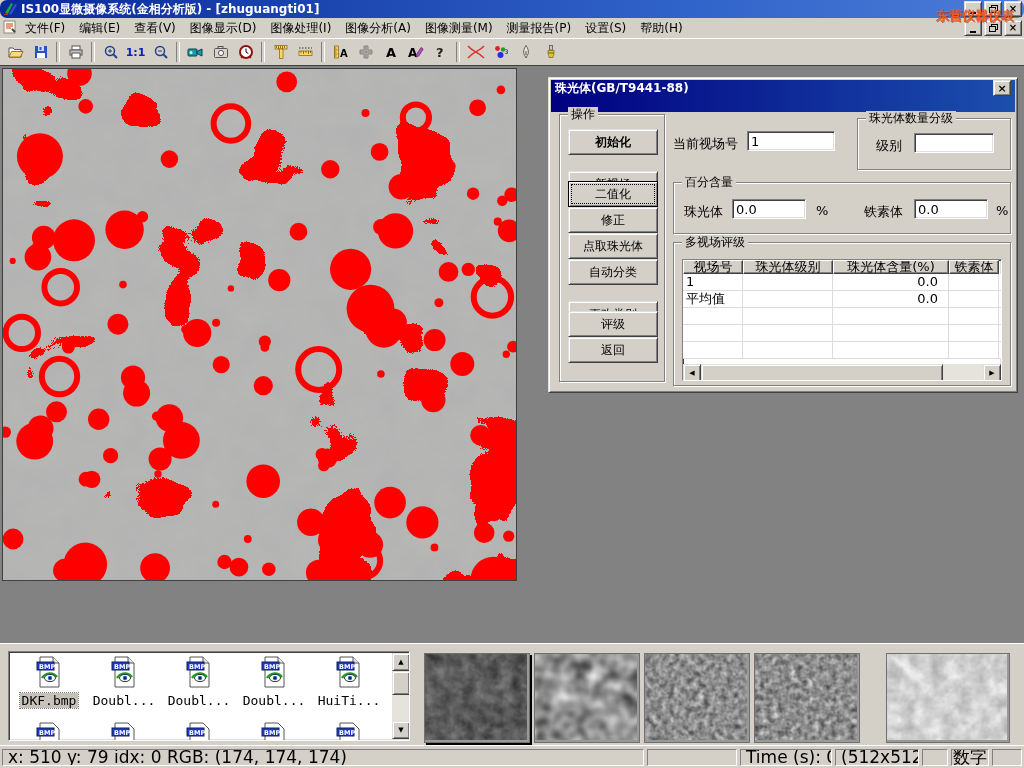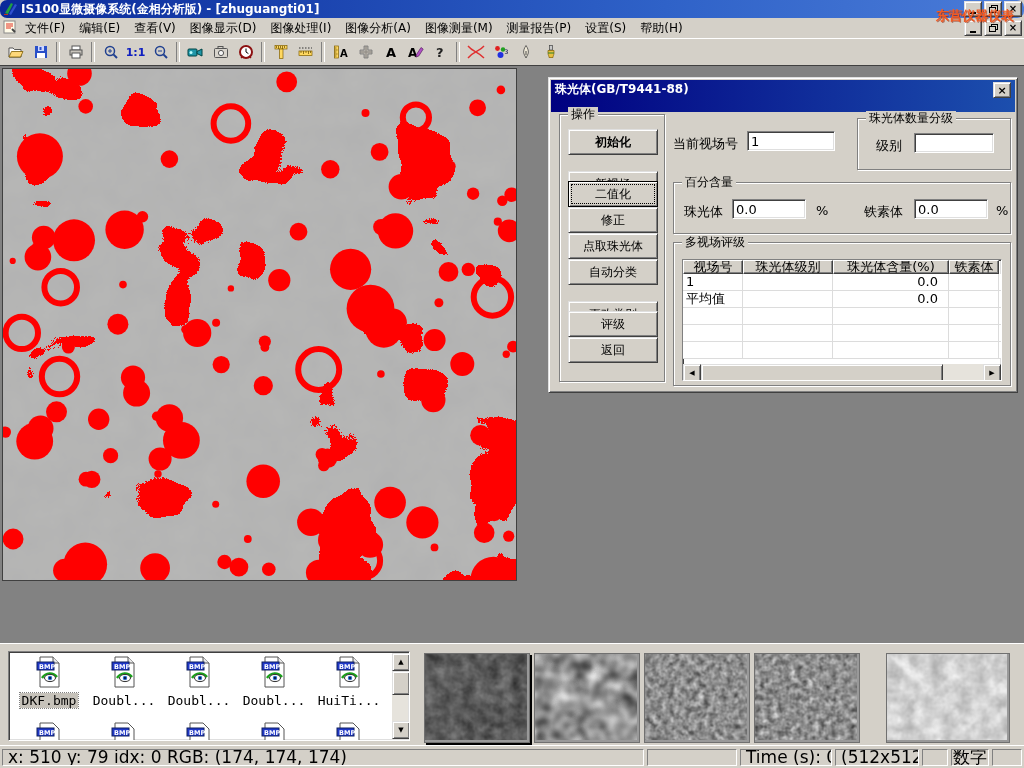--- a/index.html
+++ b/index.html
@@ -38,21 +38,21 @@
   .tbtn{width:25px;height:23px;display:flex;align-items:center;justify-content:center;}
   .tsep{width:2px;height:20px;border-left:1px solid #808080;border-right:1px solid #fff;margin:0 3px;}
   .ico11{color:#1020c0;font-weight:bold;font-size:11px;}
   
   .workspace{position:absolute;top:65px;left:0;width:1024px;height:578px;background:#828282;border-top:1px solid #404040;box-sizing:border-box;}
   .micro{position:absolute;left:2px;top:2px;width:513px;height:511px;border:1px solid #404040;background:#b2b2b2;}
   
   .dialog{position:absolute;left:548px;top:11px;width:470px;height:316px;box-sizing:border-box;}
   .dlg-title{position:absolute;top:2px;left:2px;right:2px;height:32px;
     background:linear-gradient(90deg,#000080,#1c4fae);color:#fff;font-weight:bold;
-    display:flex;align-items:flex-end;padding:14px 4px;box-sizing:border-box;}
+    display:flex;align-items:flex-start;padding:0 4px;box-sizing:border-box;}
   .dlg-close{margin-left:auto;width:16px;height:14px;display:flex;align-items:center;justify-content:center;
     color:#000;font-weight:bold;font-size:11px;}
   .dbtn{position:absolute;left:8px;width:88px;height:24px;display:flex;align-items:center;justify-content:center;white-space:nowrap;}
   .dbtn.default{border:1px solid #000;box-shadow:inset 1px 1px 0 #fff,inset -1px -1px 0 #808080;outline:1px dotted #000;outline-offset:-4px;}
   .dlabel{position:absolute;font-size:13px;white-space:nowrap;}
   .dinput{position:absolute;height:20px;box-sizing:border-box;font:13px "DejaVu Sans",sans-serif;padding:1px 3px;}
   input.dinput{outline:none;}
   
   .twrap{position:absolute;left:8px;top:16px;width:320px;height:122px;box-sizing:border-box;overflow:hidden;}
   .thead{display:flex;height:14px;border-radius:8px;}

